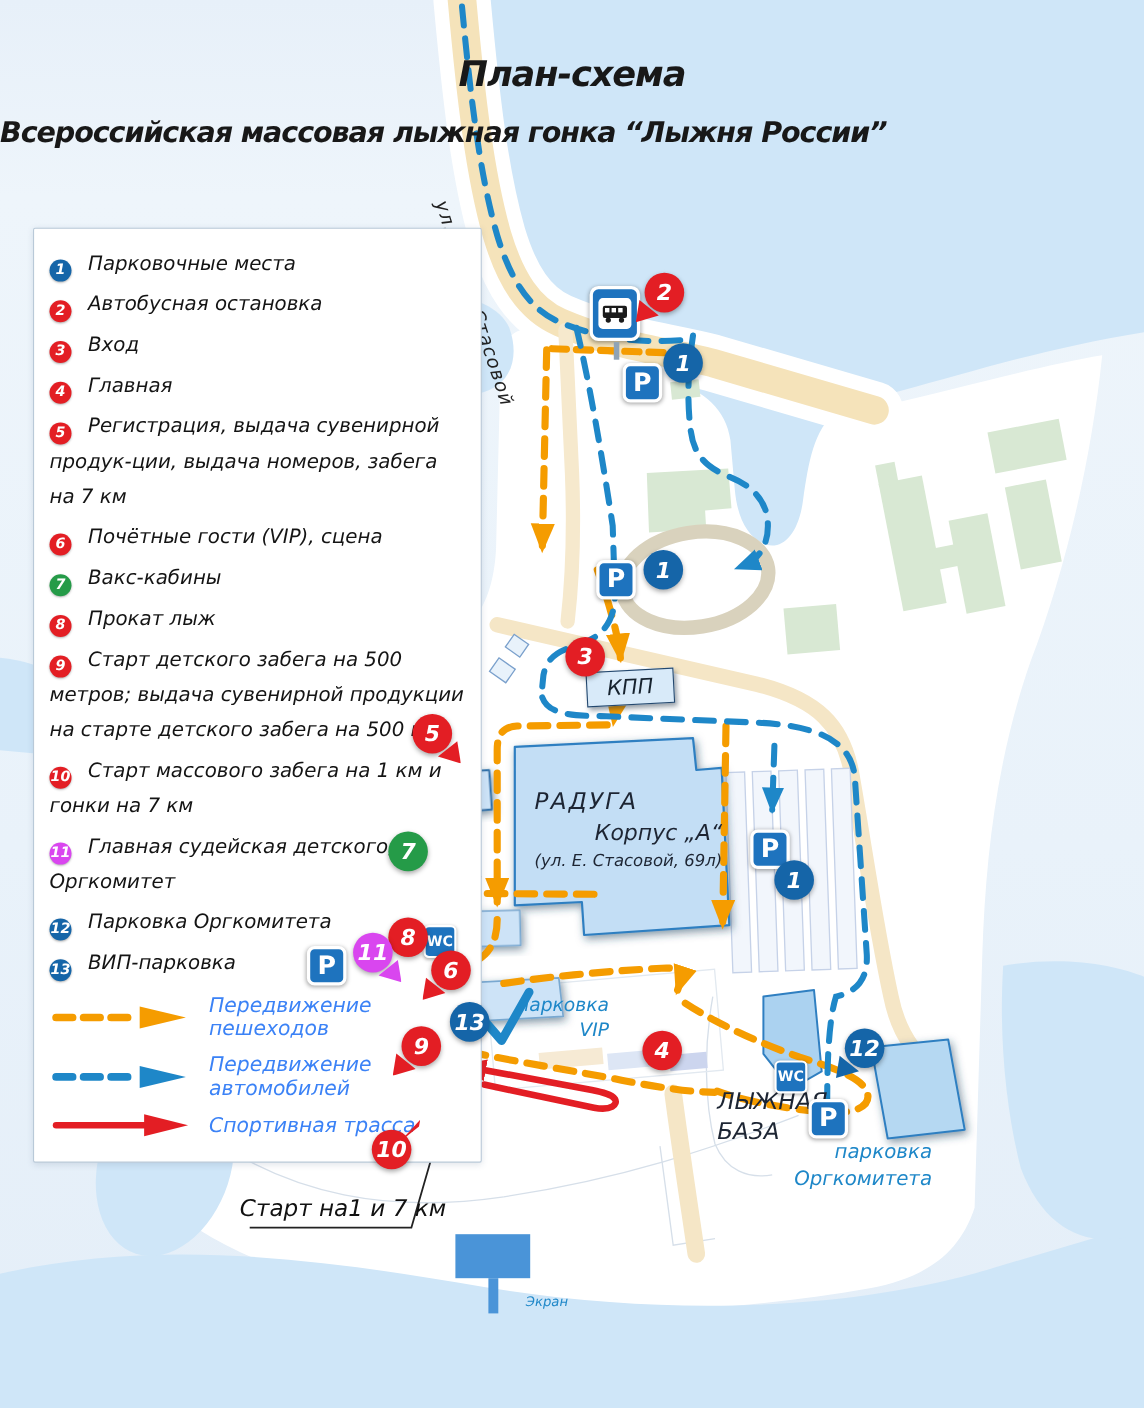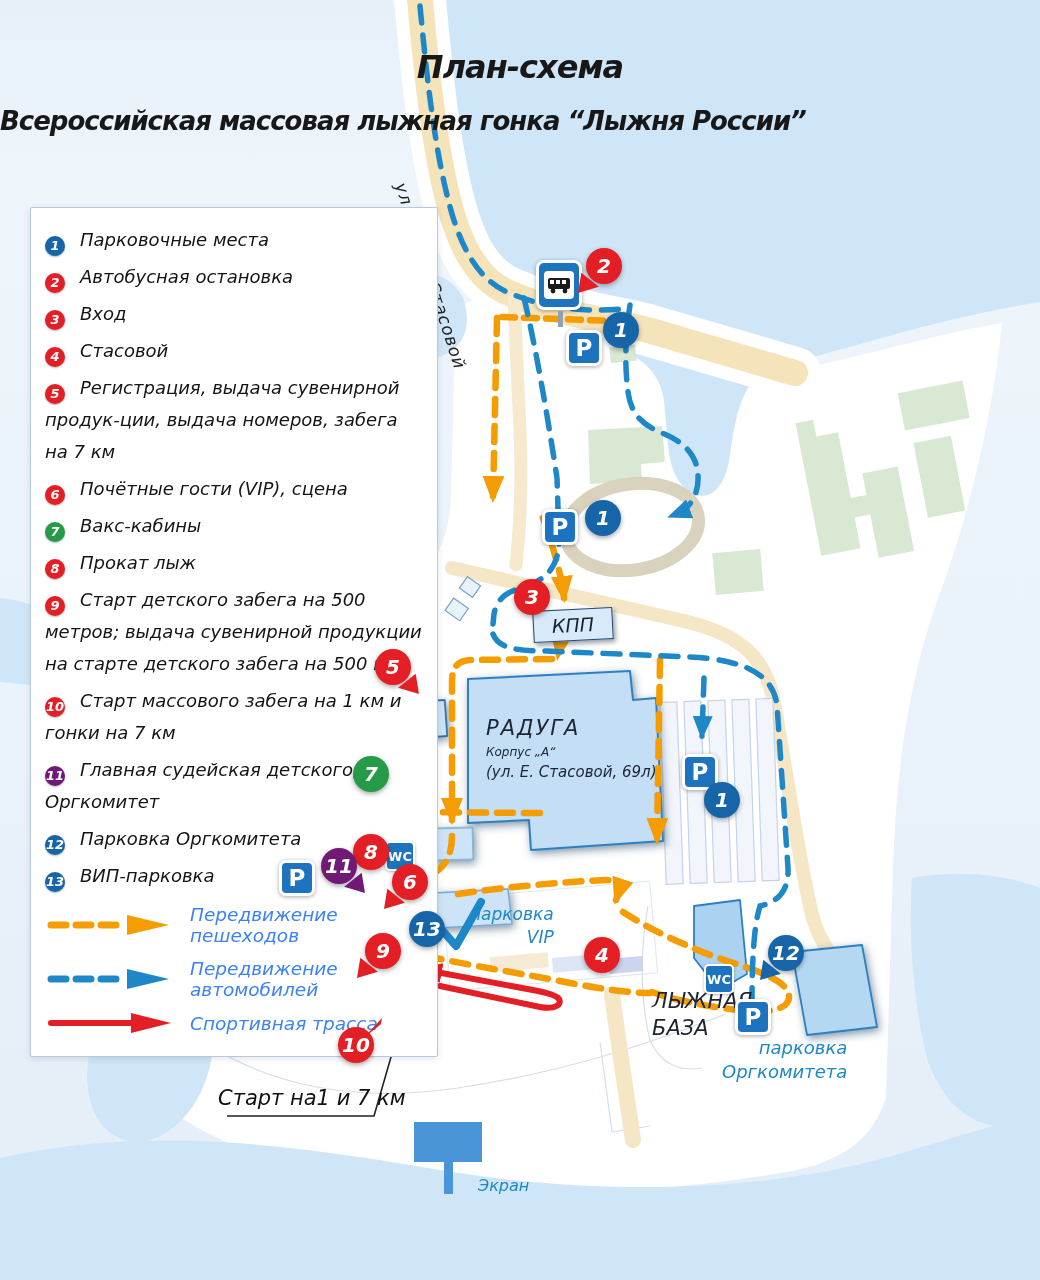--- a/index.html
+++ b/index.html
@@ -16,21 +16,21 @@
   
   .legend{position:absolute;left:30px;top:207px;width:398px;z-index:25;background:#ffffff;
           border:1px solid #b9c9d8;border-radius:2px;box-shadow:0 2px 6px rgba(60,90,120,.15);
           padding:16px 8px 10px 0;}
   .lrow{padding-left:14px;padding-right:6px;margin-bottom:5px;font-style:italic;
         font-size:18px;line-height:32px;color:#141414;}
   .lbadge{display:inline-flex;width:20px;height:20px;border-radius:50%;color:#fff;
         justify-content:center;align-items:center;font-size:13px;font-weight:bold;
         font-style:italic;margin-right:15px;vertical-align:-4px;box-shadow:0 1px 2px rgba(0,0,0,.3);}
   .bg-red{background:#e31e24;} .bg-blue{background:#1565a8;}
-  .bg-green{background:#259b48;} .bg-purple{background:#701a75;}
+  .bg-green{background:#259b48;} .bg-purple{background:#d946ef;}
   .rrow{display:flex;align-items:center;margin:12px 0 12px 16px;}
   .rrow .rline{flex:0 0 auto;}
   .rrow .rtxt{margin-left:18px;font-style:italic;font-size:18.5px;color:#3b82f6;}
 
   
   .mlabel{position:absolute;z-index:22;font-style:italic;color:#1d2533;white-space:nowrap;}
   .blue-t{color:#1e87c8;text-align:right;}
 
   .street-label{left:410px;top:180px;transform:rotate(72deg);transform-origin:0 0;
         font-size:17px;letter-spacing:1px;color:#222;}
@@ -227,21 +227,21 @@
     <path d="M 443 931 L 456 946 L 481 902" fill="none" stroke="#1e87c8" stroke-width="8" stroke-linecap="round" stroke-linejoin="round"></path>
   </svg>
 
   <div class="title">План-схема</div>
   <div class="subtitle">Всероссийская массовая лыжная гонка “Лыжня России”</div>
 
   <div class="legend">
     <div class="lrow"><span class="lbadge bg-blue">1</span><span>Парковочные места</span></div>
     <div class="lrow"><span class="lbadge bg-red">2</span><span>Автобусная остановка</span></div>
     <div class="lrow"><span class="lbadge bg-red">3</span><span>Вход</span></div>
-    <div class="lrow"><span class="lbadge bg-red">4</span><span>Стасовой</span></div>
+    <div class="lrow"><span class="lbadge bg-red">4</span><span>Главная</span></div>
     <div class="lrow"><span class="lbadge bg-red">5</span><span>Регистрация, выдача сувенирной продук-ции, выдача номеров, забега на 7 км</span></div>
     <div class="lrow"><span class="lbadge bg-red">6</span><span>Почётные гости (VIP), сцена</span></div>
     <div class="lrow"><span class="lbadge bg-green">7</span><span>Вакс-кабины</span></div>
     <div class="lrow"><span class="lbadge bg-red">8</span><span>Прокат лыж</span></div>
     <div class="lrow"><span class="lbadge bg-red">9</span><span>Старт детского забега на 500 метров; выдача сувенирной продукции на старте детского забега на 500 м</span></div>
     <div class="lrow"><span class="lbadge bg-red">10</span><span>Старт массового забега на 1 км и гонки на 7 км</span></div>
     <div class="lrow"><span class="lbadge bg-purple">11</span><span>Главная судейская детского, Оргкомитет</span></div>
     <div class="lrow"><span class="lbadge bg-blue">12</span><span>Парковка Оргкомитета</span></div>
     <div class="lrow"><span class="lbadge bg-blue">13</span><span>ВИП-парковка</span></div>
 
@@ -266,21 +266,21 @@
       </svg>
       <span class="rtxt">Спортивная трасса</span>
     </div>
   </div>
 
   <div class="mlabel street-label">ул. Елены Стасовой</div>
   <div class="kpp">КПП</div>
 
   <div class="mlabel" style="left:486px;top:716px;">
     <div style="font-size:21px;letter-spacing:2px;font-style:italic;">РАДУГА</div>
-    <div style="font-size:12px;margin-top:5px;">Корпус „А“</div>
+    <div style="font-size:20px;margin-top:5px;text-align:right;">Корпус „А“</div>
     <div style="font-size:15px;margin-top:4px;">(ул. Е. Стасовой, 69л)</div>
   </div>
 
   <div class="mlabel" style="left:240px;top:803px;font-size:19px;line-height:25px;">
     <div>ЛЫЖНЫЙ</div>
     <div>Корпус „D“</div>
   </div>
 
   <div class="mlabel" style="left:294px;top:902px;font-size:20px;">Корпус „С“</div>
 
@@ -293,21 +293,21 @@
     <div>ЛЫЖНАЯ</div>
     <div>БАЗА</div>
   </div>
 
   <div class="mlabel blue-t" style="left:722px;top:1036px;font-size:18px;line-height:24px;">
     <div>парковка</div>
     <div>Оргкомитета</div>
   </div>
 
   <div class="mlabel" style="left:218px;top:1086px;font-size:21px;color:#111;">Старт на1 и 7 км</div>
-  <div class="mlabel blue-t" style="left:478px;top:1176px;font-size:16px;">Экран</div>
+  <div class="mlabel blue-t" style="left:478px;top:1176px;font-size:12px;">Экран</div>
 
   <div class="bus">
     <svg width="32" height="30" viewBox="0 0 32 30">
       <rect x="1" y="1" width="30" height="28" rx="4" fill="#ffffff"></rect>
       <rect x="5" y="8" width="22" height="11" rx="2" fill="#1b1b1b"></rect>
       <rect x="7" y="10" width="4" height="4" fill="#fff"></rect>
         <rect x="13" y="10" width="4" height="4" fill="#fff"></rect>
       <rect x="19" y="10" width="4" height="4" fill="#fff"></rect>
       <circle cx="10" cy="21" r="2.4" fill="#1b1b1b"></circle>
         <circle cx="22" cy="21" r="2.4" fill="#1b1b1b"></circle>

